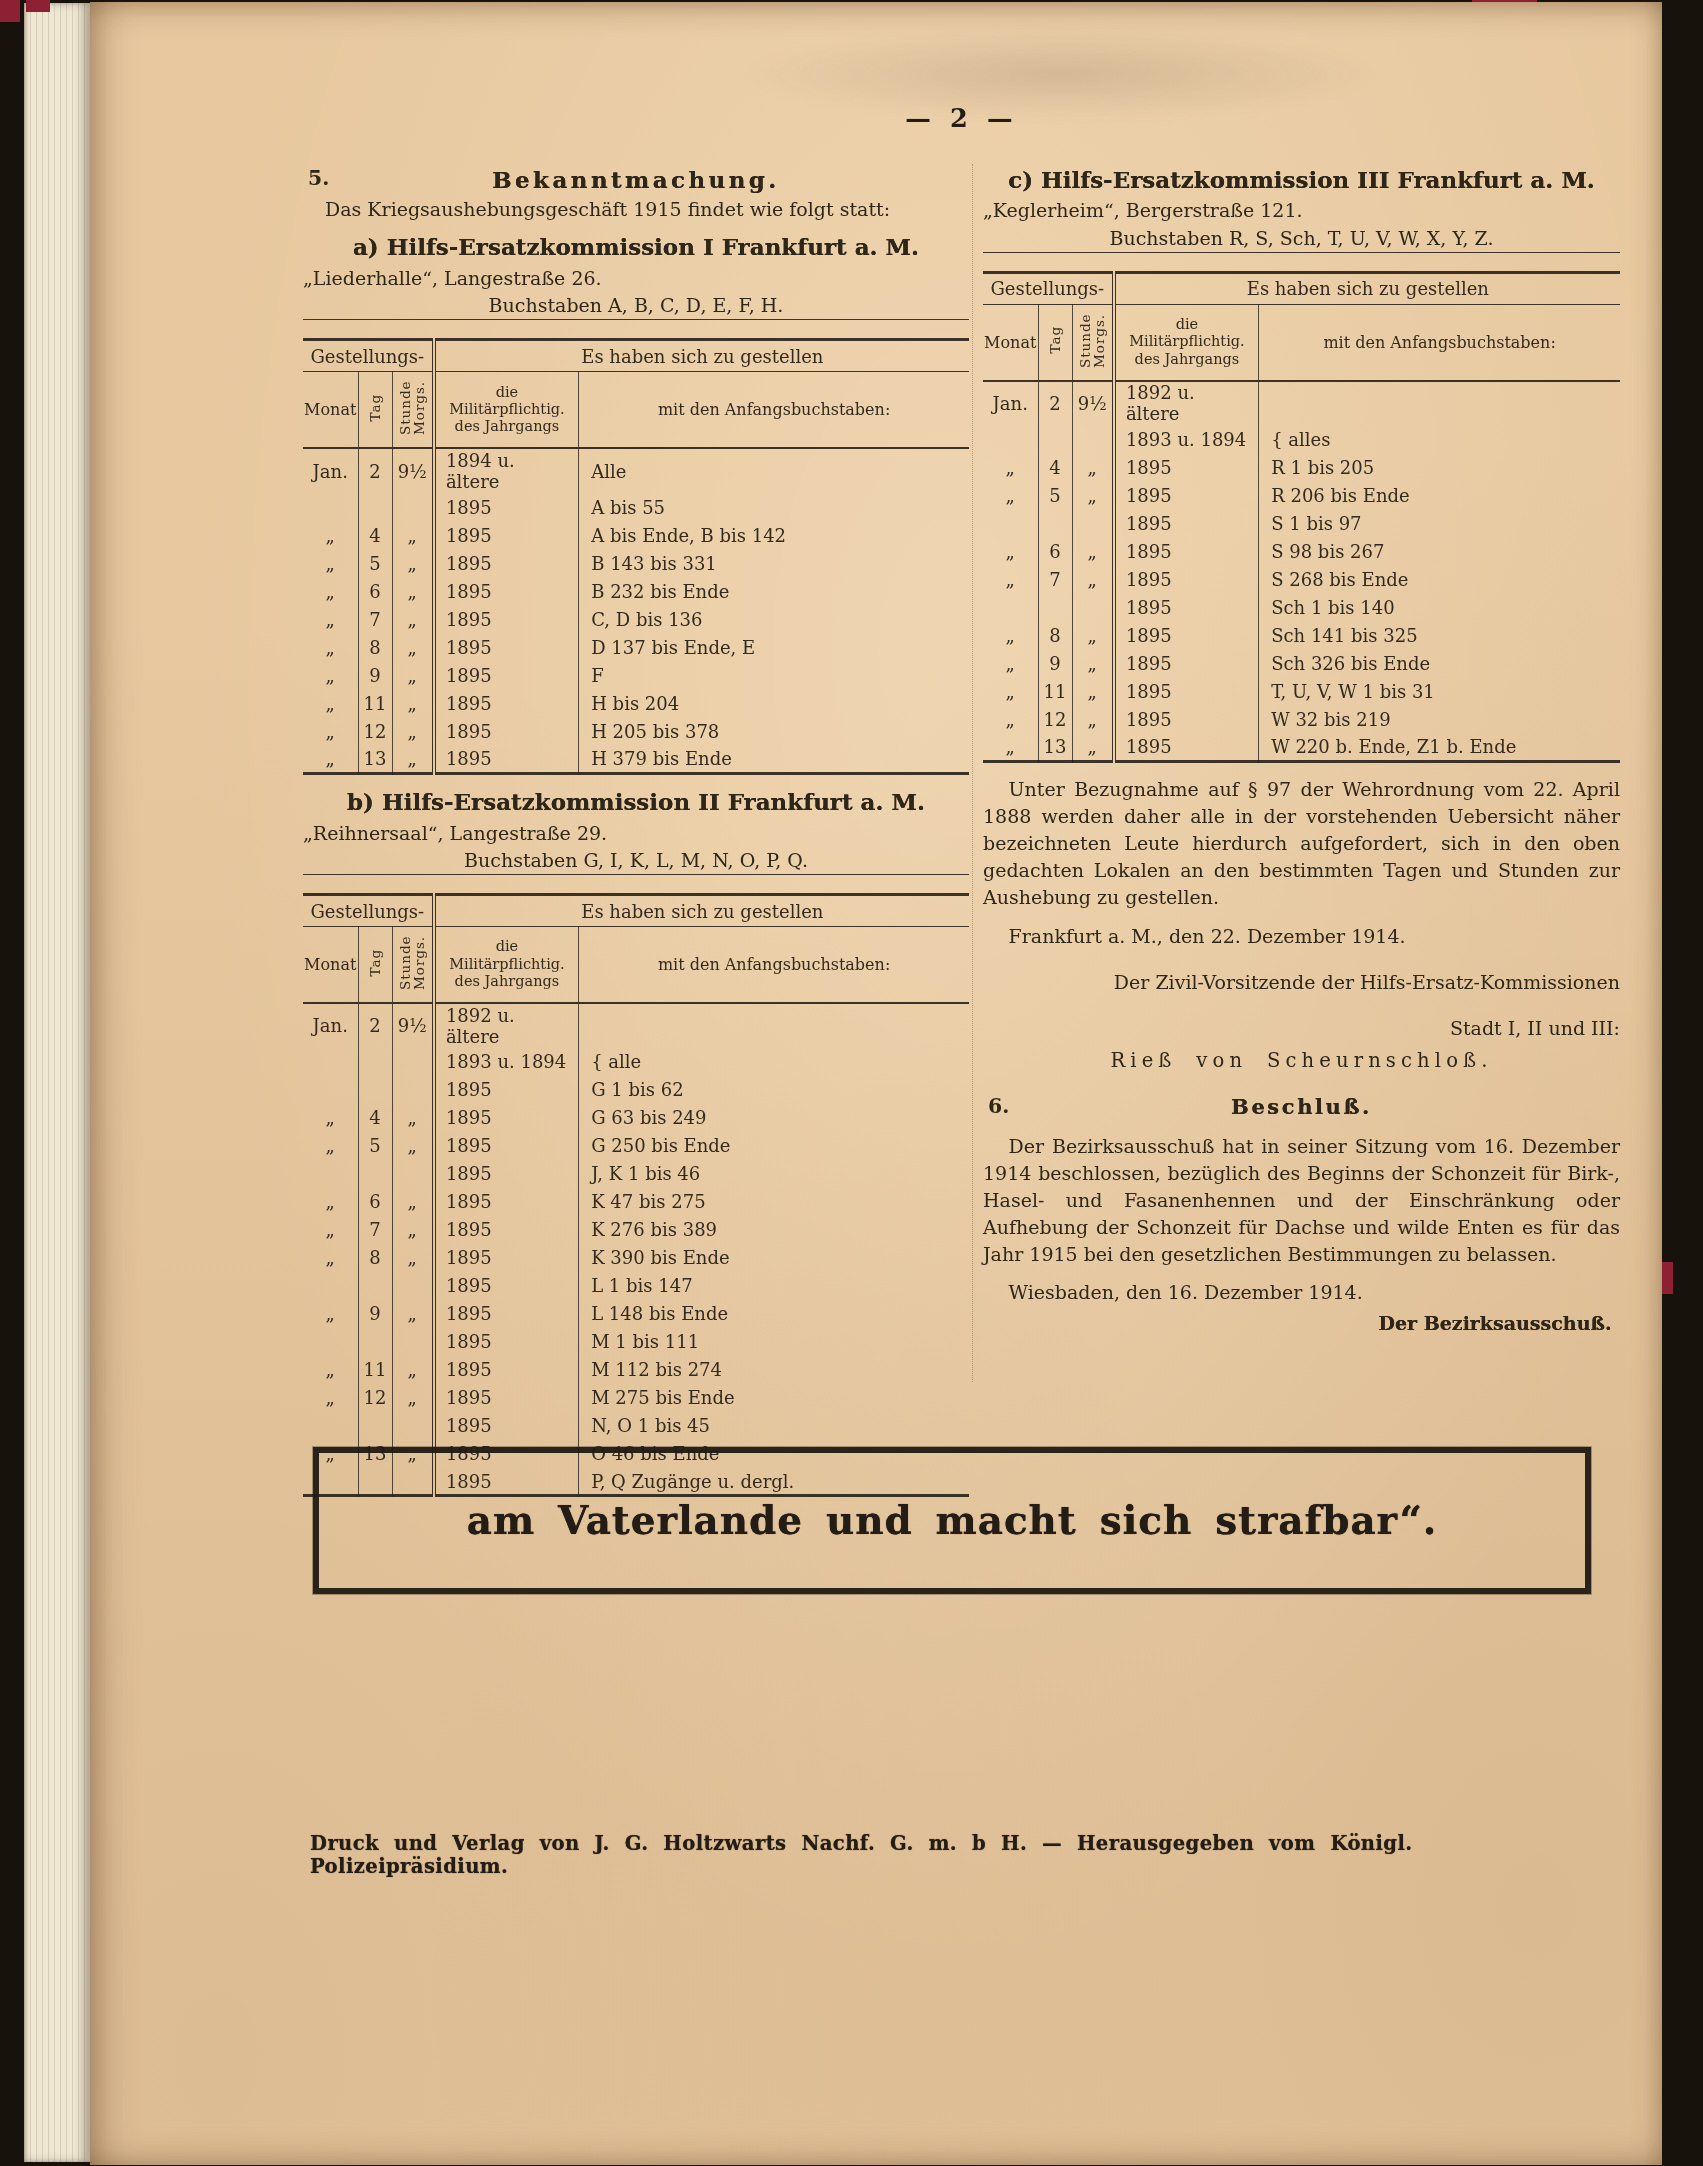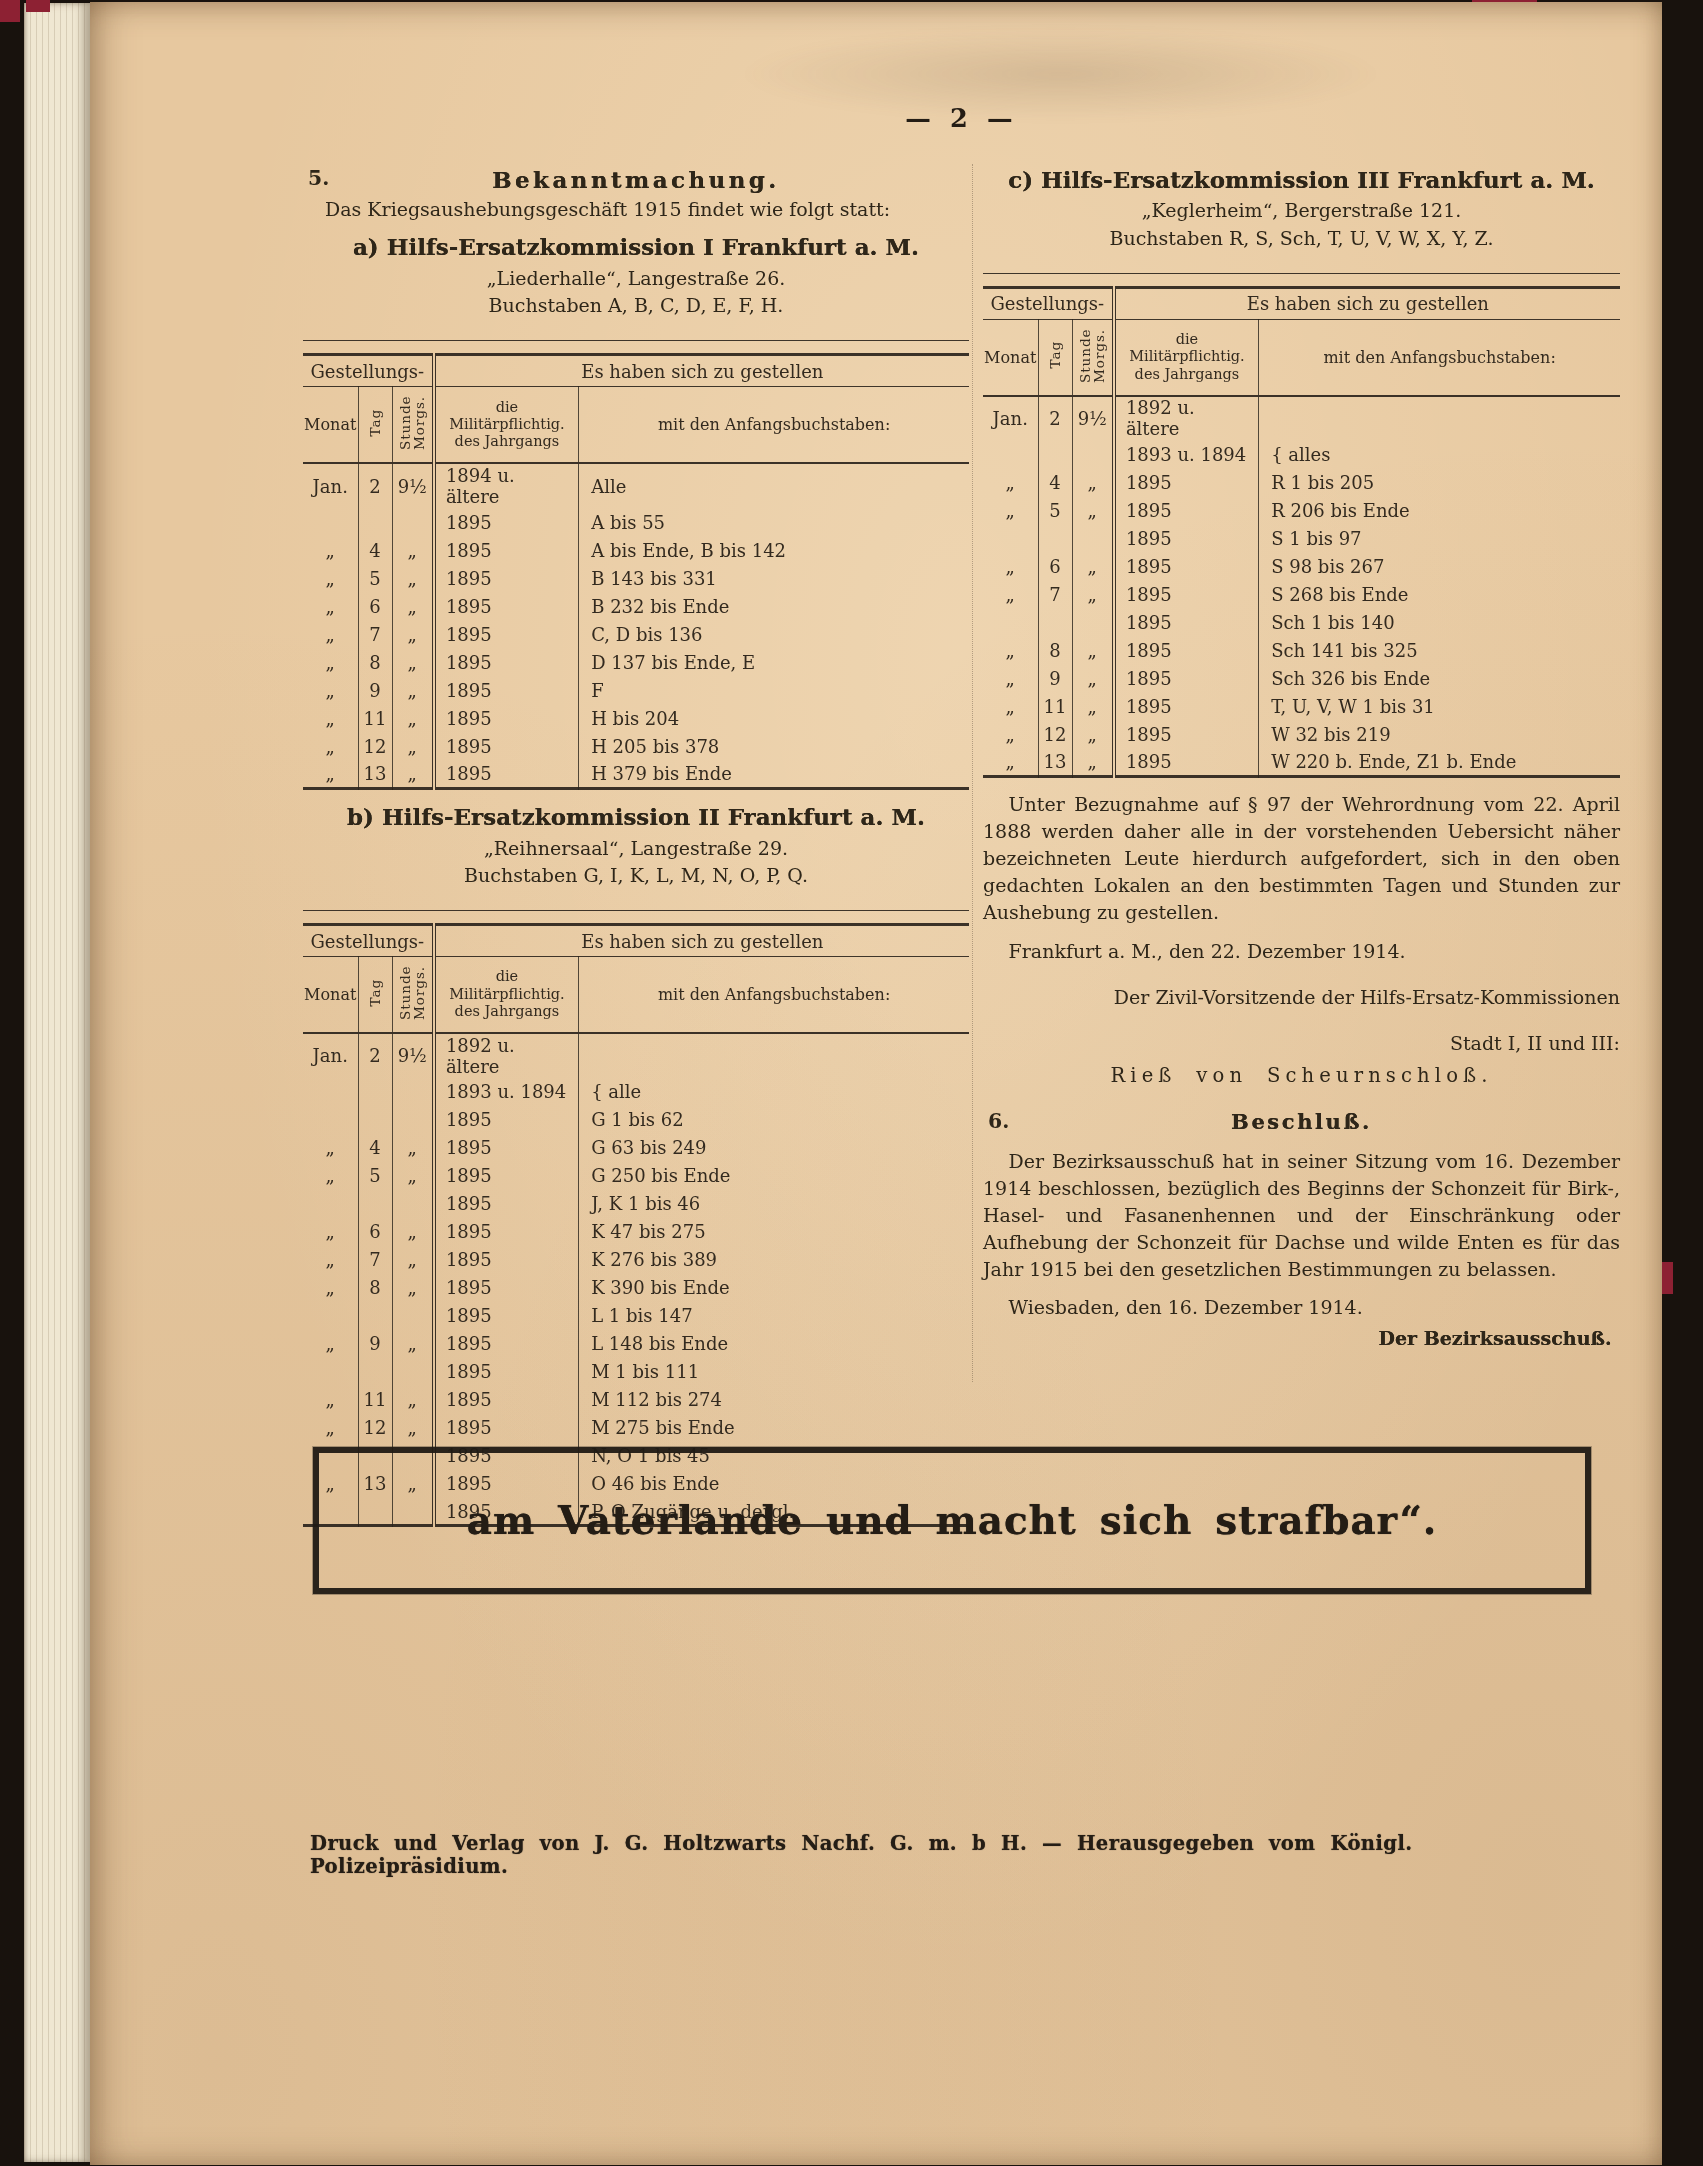--- a/index.html
+++ b/index.html
@@ -48,24 +48,24 @@
   }
 
   .col-left{position:absolute;left:213px;top:164px;width:666px}
   .col-right{position:absolute;left:893px;top:164px;width:637px}
 
   .sec-head{position:relative;margin-bottom:3.4px}
   .sec-no{position:absolute;left:5.1px;top:0;font-size:20.4px;font-weight:bold}
   .sec-title{display:block;text-align:center;font-size:23px;font-weight:bold;letter-spacing:3.4px;text-shadow:0 0 0.5px currentColor}
   .intro{font-size:19px;margin-top:5.1px;text-indent:22px}
   .komm-title{display:block;text-align:center;font-size:23px;font-weight:bold;margin-top:13.6px;text-shadow:0 0 0.5px currentColor}
-  .venue{display:block;text-align:center;font-size:19px;margin-top:6.8px}
+  .venue{display:block;font-size:19px;margin-top:6.8px}
   .letters{display:block;text-align:center;font-size:19px;margin-top:5.1px}
 
-  .tbl-wrap{margin-top:24px;margin-bottom:8.5px;border-top:1.7px solid rgba(43,36,28,.9);padding-top:12px}
+  .tbl-wrap{margin-top:3px;margin-bottom:8.5px;border-top:1.7px solid rgba(43,36,28,.9);padding-top:18px}
   table.gtable{width:100%;border-collapse:collapse;border-top:3.4px solid rgba(43,36,28,.92);border-bottom:3.4px solid rgba(43,36,28,.92);font-size:18px;color:#332a1f}
   .gtable th,.gtable td{vertical-align:middle}
   .gtable thead tr.grp-row th{
     font-size:18px;font-weight:normal;text-align:center;height:32px;
     border-bottom:1.7px solid rgba(43,36,28,.9);
   }
   .gtable th.grp-r{border-left:4.3px double rgba(43,36,28,.92)}
   .gtable thead tr.sub-row th{
     font-weight:normal;height:73px;text-align:center;
     border-bottom:2.6px solid rgba(43,36,28,.92);

